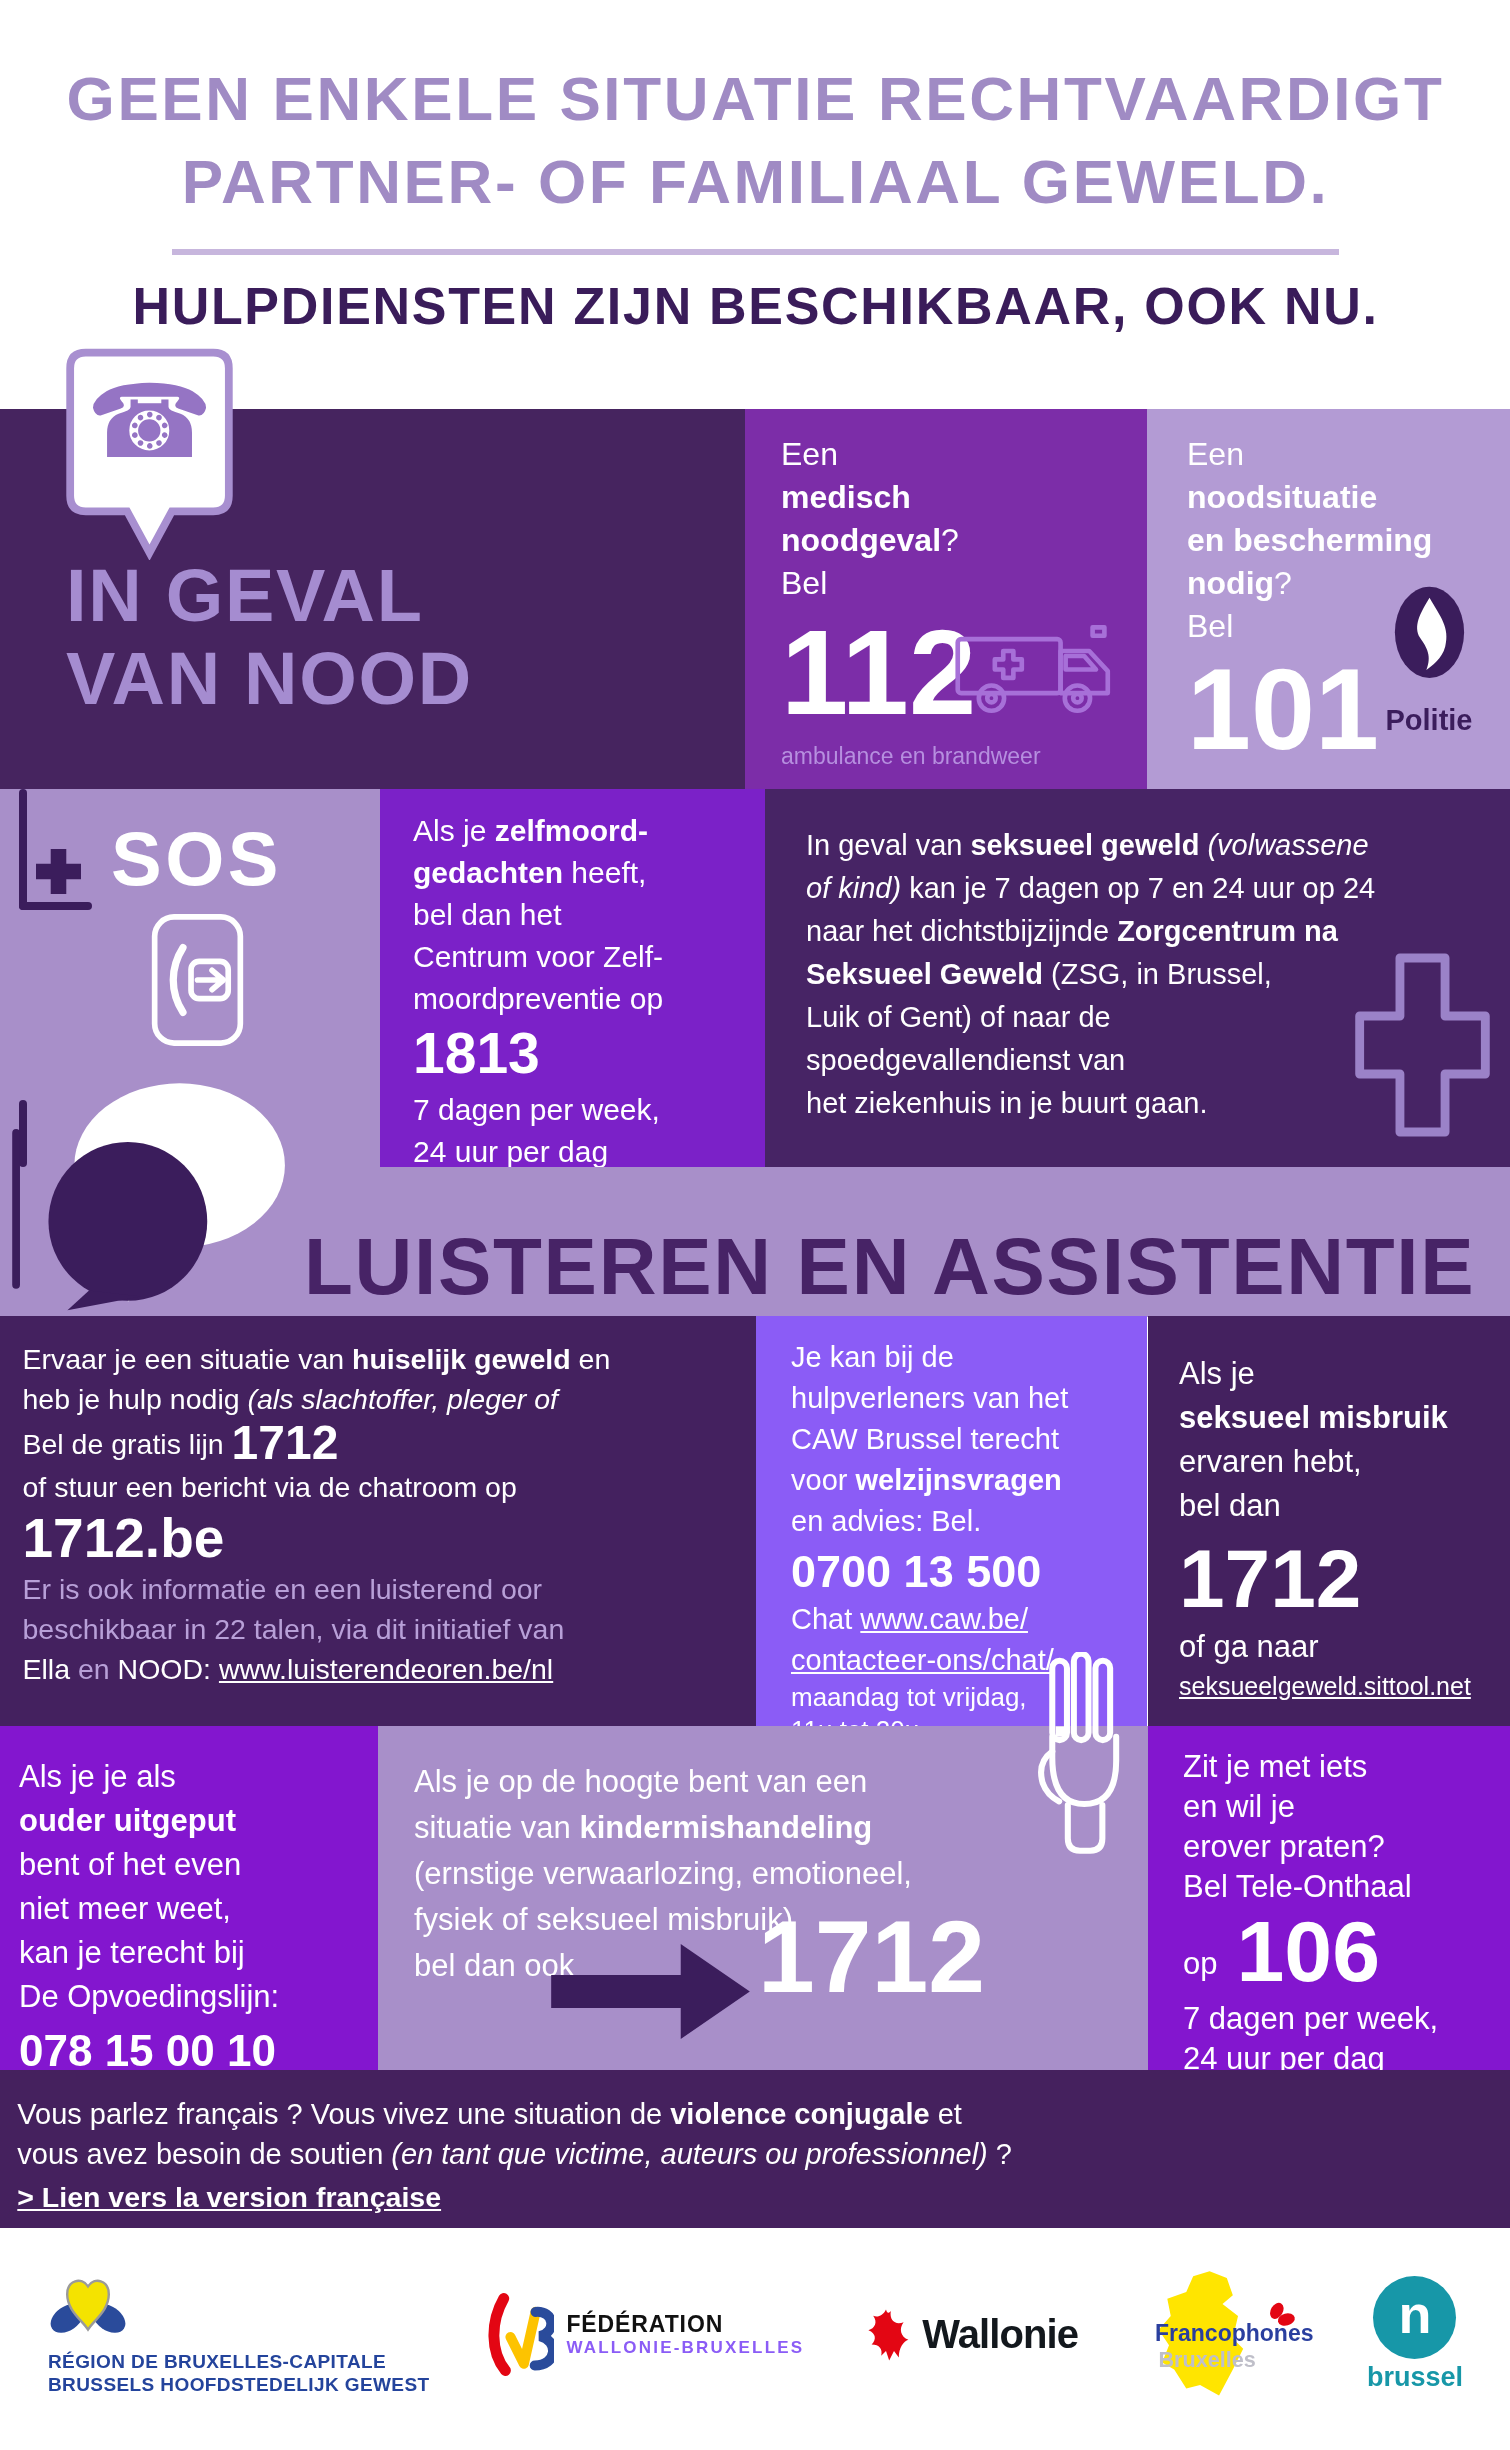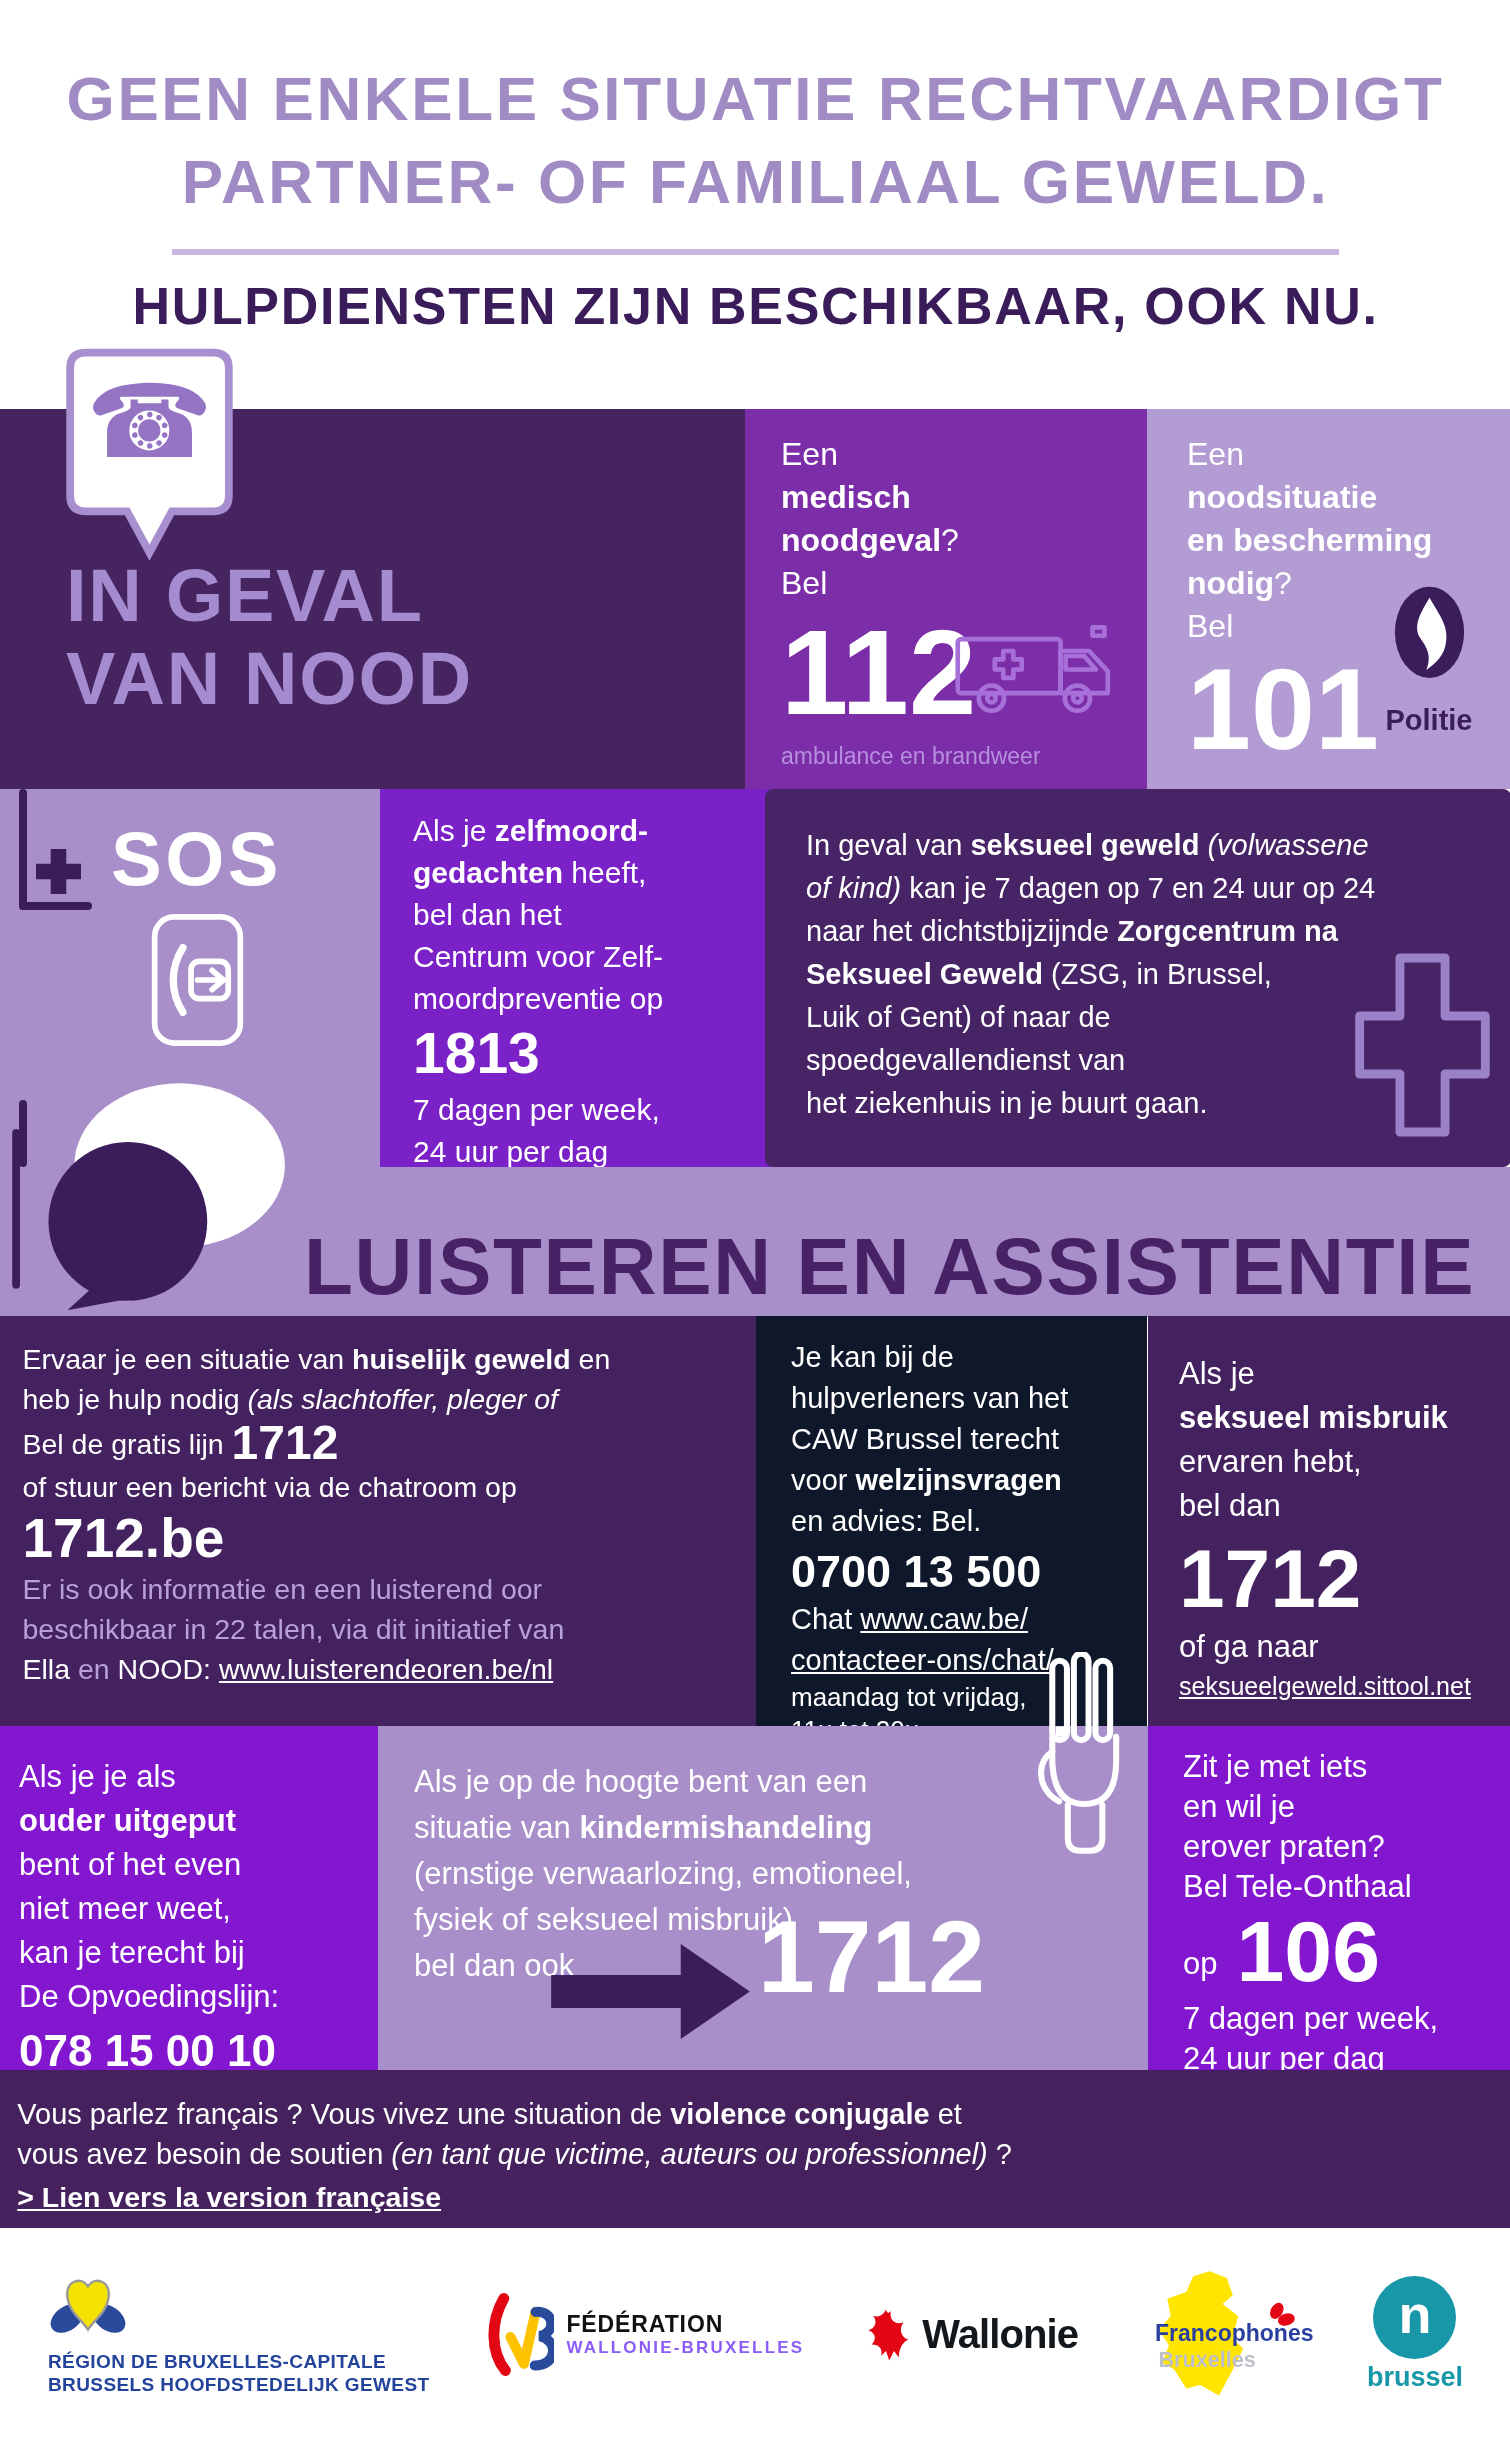--- a/index.html
+++ b/index.html
@@ -44,35 +44,35 @@
   .bkt-h { left:19px; top:113px; width:73px; height:7.8px; }
   .bkt-b { left:19px; top:311px; width:7.8px; height:67px; }
   .sos-cross { position:absolute; left:36px; top:60px; }
   .sos-word { position:absolute; left:111px; top:26px; font-weight:700; font-size:76px;
       letter-spacing:3.5px; color:#fff; }
   .phone-fwd { position:absolute; left:149px; top:121px; }
   .p-1813 { left:380px; width:430px; background:#7b21c8; color:#fff; padding:21px 0 0 33px; }
   .p-1813 .line { font-size:30px; line-height:42px; }
   .num-1813 { font-size:57px; margin-top:5.2px; }
   .avail { font-size:25px; line-height:31px; margin-top:7px; }
-  .p-zsg { left:765px; width:746px; background:#472465; color:#fff; padding:35px 0 0 41px;border-radius:8px; }
+  .p-zsg { left:765px; width:746px; background:#472465; color:#fff; padding:35px 0 0 41px; }
   .p-zsg .line { font-size:29px; line-height:43px; }
   .zsg-cross { position:absolute; right:15.6px; bottom:22.5px; }
 
   
   .band-listen { top:1167px; height:150px; background:#a88fc9; }
   .bubbles { position:absolute; left:7px; top:-88px; }
   .listen-ttl { position:absolute; left:304px; top:60px; font-weight:700; font-size:80px;
       letter-spacing:1.7px; color:#472366; line-height:1; white-space:nowrap; }
 
   
   .row-a { top:1316px; height:410px; }
   .p-1712 { left:0; width:756px; background:#44215f; color:#fff; padding:22.5px 0 0 22.5px; }
   .p-1712 .line { font-size:28.5px; line-height:40px; }
-  .p-caw { left:756px; width:391px; background:#0f172a; color:#fff; padding:21px 0 0 35px; }
+  .p-caw { left:756px; width:391px; background:#8b5cf6; color:#fff; padding:21px 0 0 35px; }
   .p-caw .line { font-size:29px; line-height:41px; }
   .num-0800 { font-size:45px; margin:7px 0 5.2px; }
   .caw-small .line { font-size:26px; line-height:33px; }
   .p-misbruik { left:1148px; width:363px; background:#44215f; color:#fff; padding:36px 0 0 31px; }
   .p-misbruik .line { font-size:31px; line-height:44px; }
   .num-1712r { font-size:82px; margin:10.4px 0 5.2px; }
   .misbruik-after .line { font-size:31px; line-height:41px; }
   .misbruik-after .line:last-child { font-size:25px; line-height:38px; }
 
   

